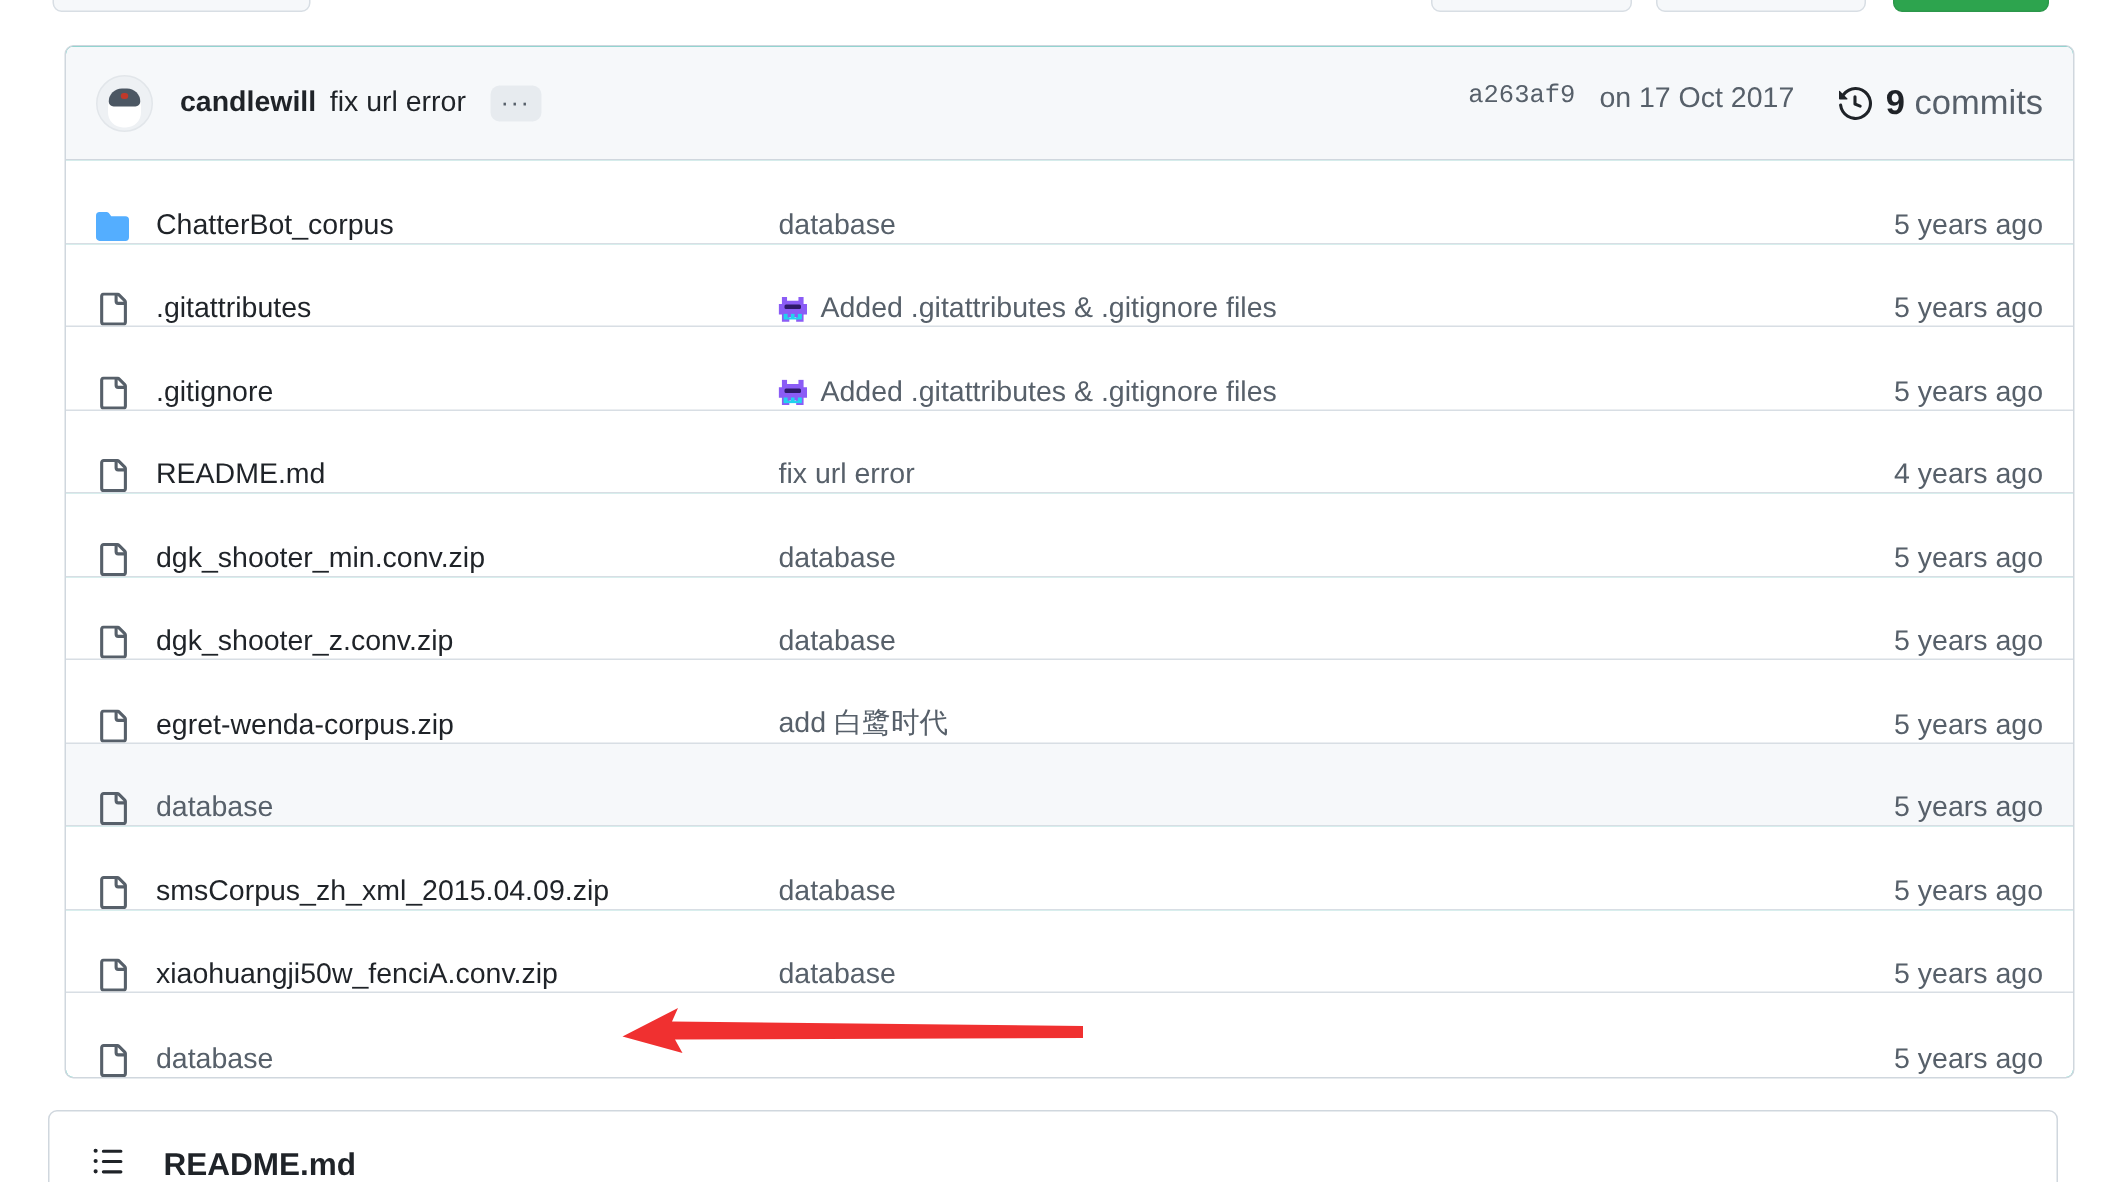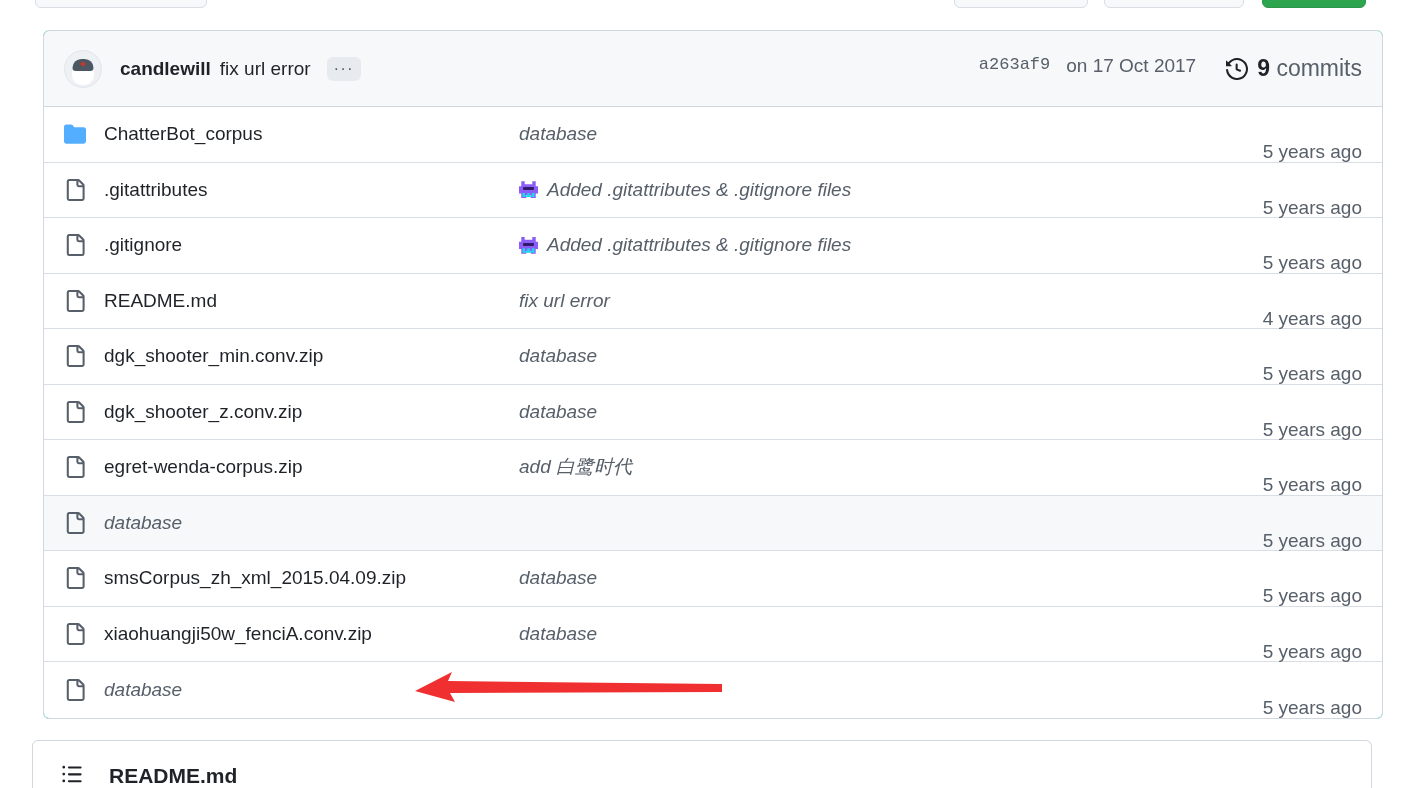--- a/index.html
+++ b/index.html
@@ -110,42 +110,42 @@
     margin-left: 30px; display: flex; align-items: center;
   }
   .commit-count-wrap svg { display: block; }
   .commit-count {
     margin-left: 9px; font-size: 23px; color: #57606a;
   }
   .commit-count b { color: #1f2328; font-weight: bold; }
 
   
   .row {
-    display: flex; align-items: center;
+    display: flex; align-items: flex-end;
     height: 55.5px;
     border-bottom: 1px solid #d8dee4;
     padding: 0 20px 0 20px;
     background: #ffffff;
   }
   .row.highlight { background: #f6f8fa; }
   .row:last-child { border-bottom: none; }
   .cell-icon {
     width: 40px; flex: 0 0 auto;
     display: flex; align-items: center;
   }
   .cell-name {
     flex: 0 0 auto; width: 415px;
     font-size: 19px; color: #1f2328;
     white-space: nowrap; overflow: hidden;
   }
   .cell-msg {
     flex: 1 1 auto;
     font-size: 19px; color: #57606a;
     display: flex; align-items: center;
-    white-space: nowrap; overflow: hidden; font-style: italic;
+    white-space: nowrap; overflow: hidden;
   }
   .cell-age {
     flex: 0 0 auto; width: 210px;
     text-align: right;
     font-size: 19px; color: #57606a;
     white-space: nowrap;
     margin-top: 36px;
   }
 
   

